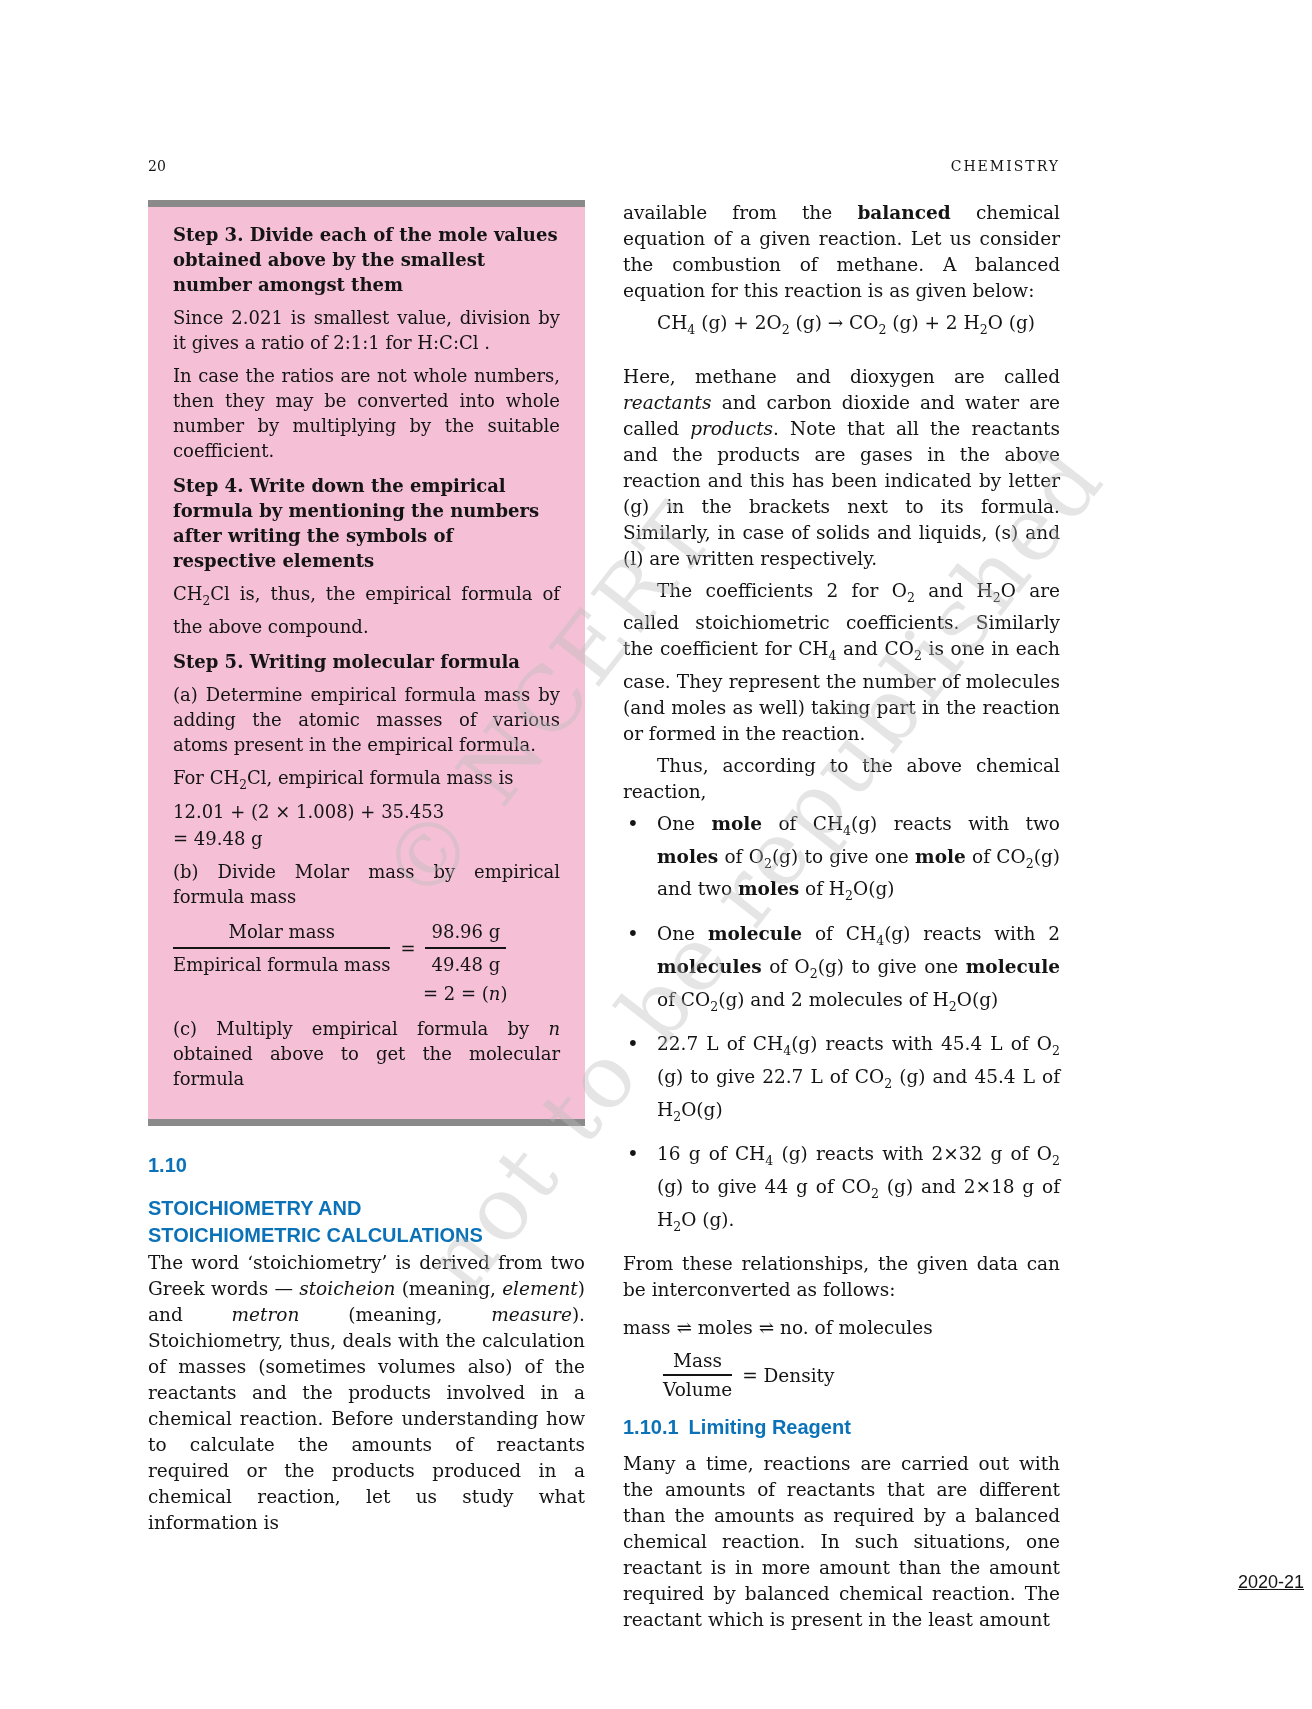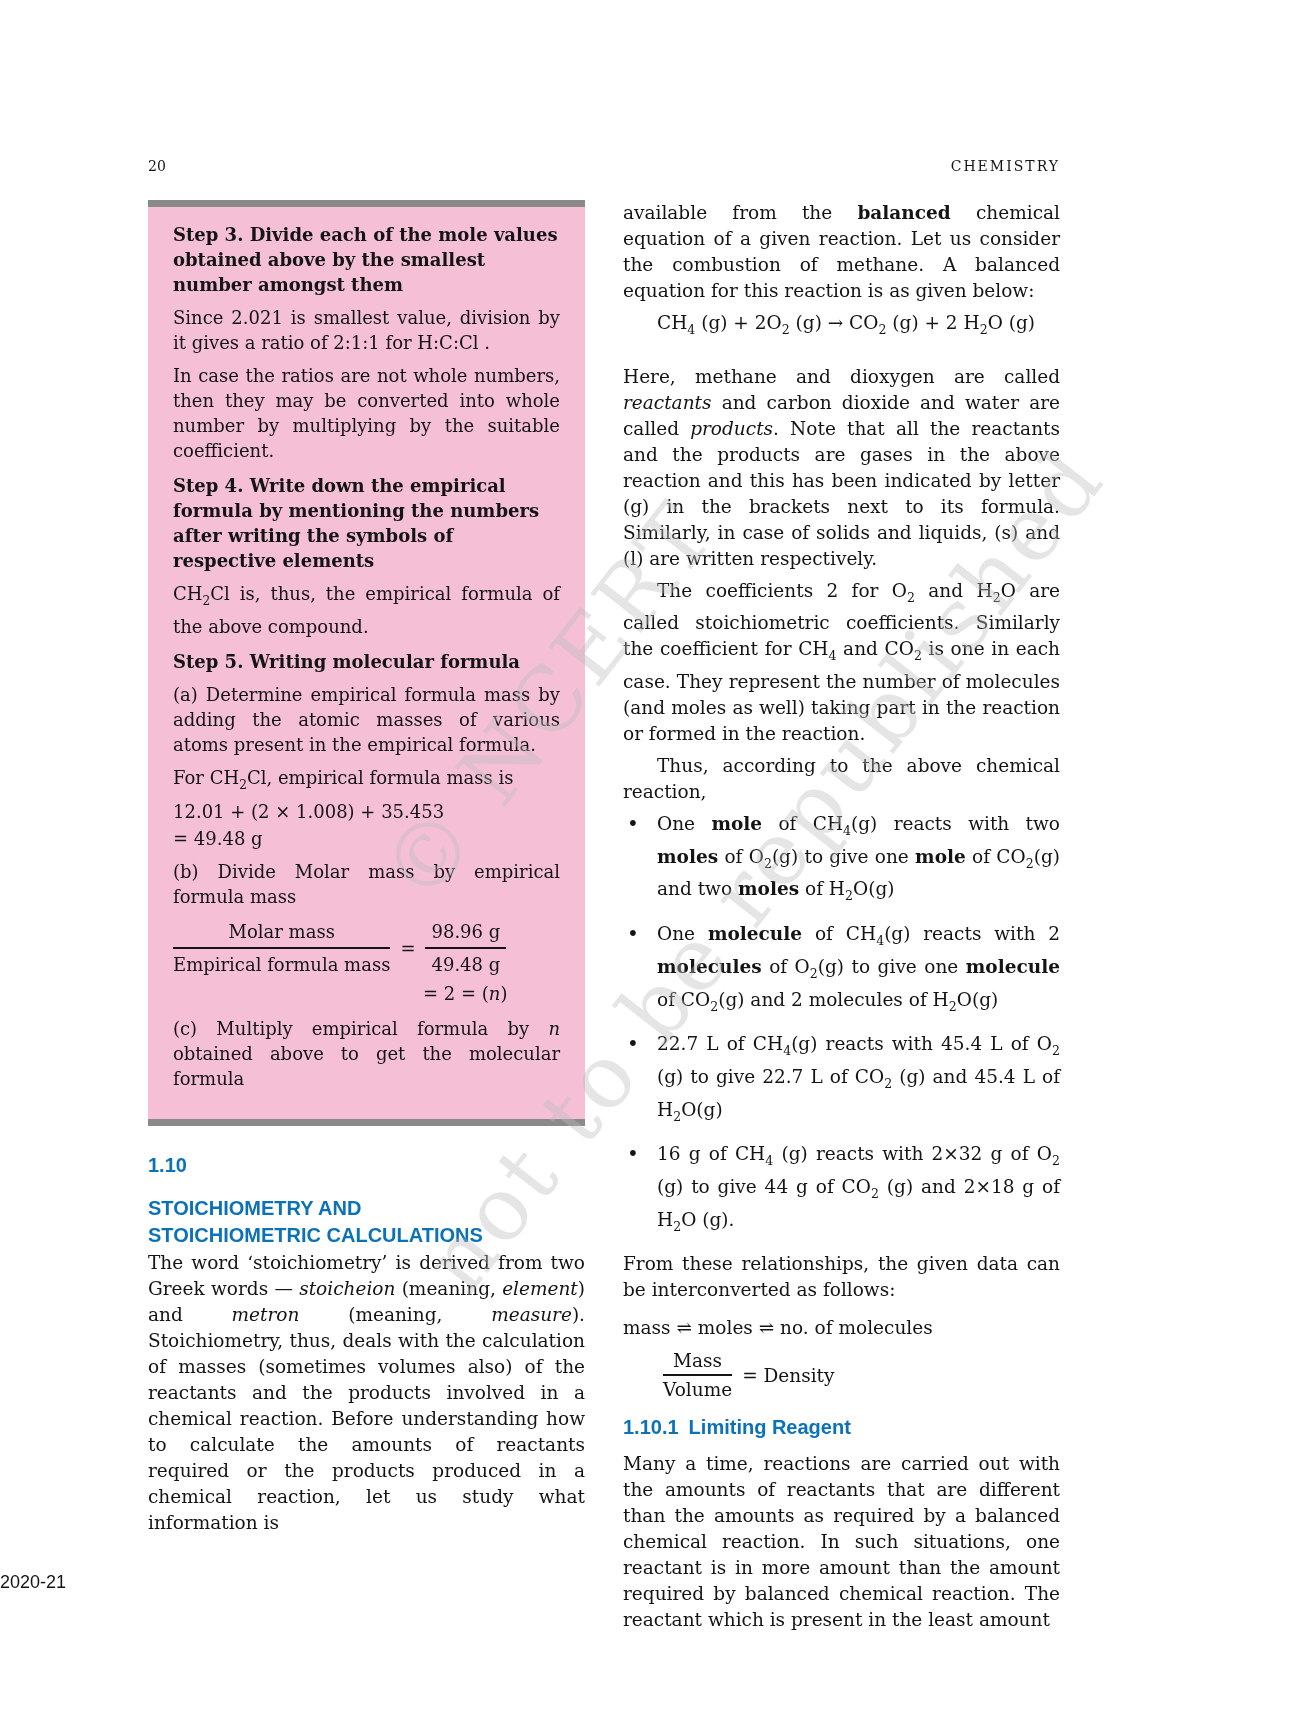--- a/index.html
+++ b/index.html
@@ -116,26 +116,27 @@
     text-align: justify;
   }
   .bullet .dot { position: absolute; left: 4px; top: 0; font-size: 20px; }
   .relation { font-size: 18.5px; margin: 14px 0 12px; }
   .density-row { margin: 8px 0 6px 40px; font-size: 18.5px; }
   .rhs { margin-left: 10px; }
   sub { font-size: 68%; }
 
   .page-footer {
     position: absolute;
-    left: 0; right: 16px;
+    left: 0; right: 8px;
     bottom: 116px;
-    text-align: left;
+    text-align: right;
     font-family: "Liberation Sans", sans-serif;
     font-size: 18px;
     z-index: 1;
+    text-decoration: underline;
   }
 </style>
 </head>
 <body>
 
 <div class="page">
 
   <div class="watermark">
     <span>© NCERT</span>
     <span>not to be republished</span>

